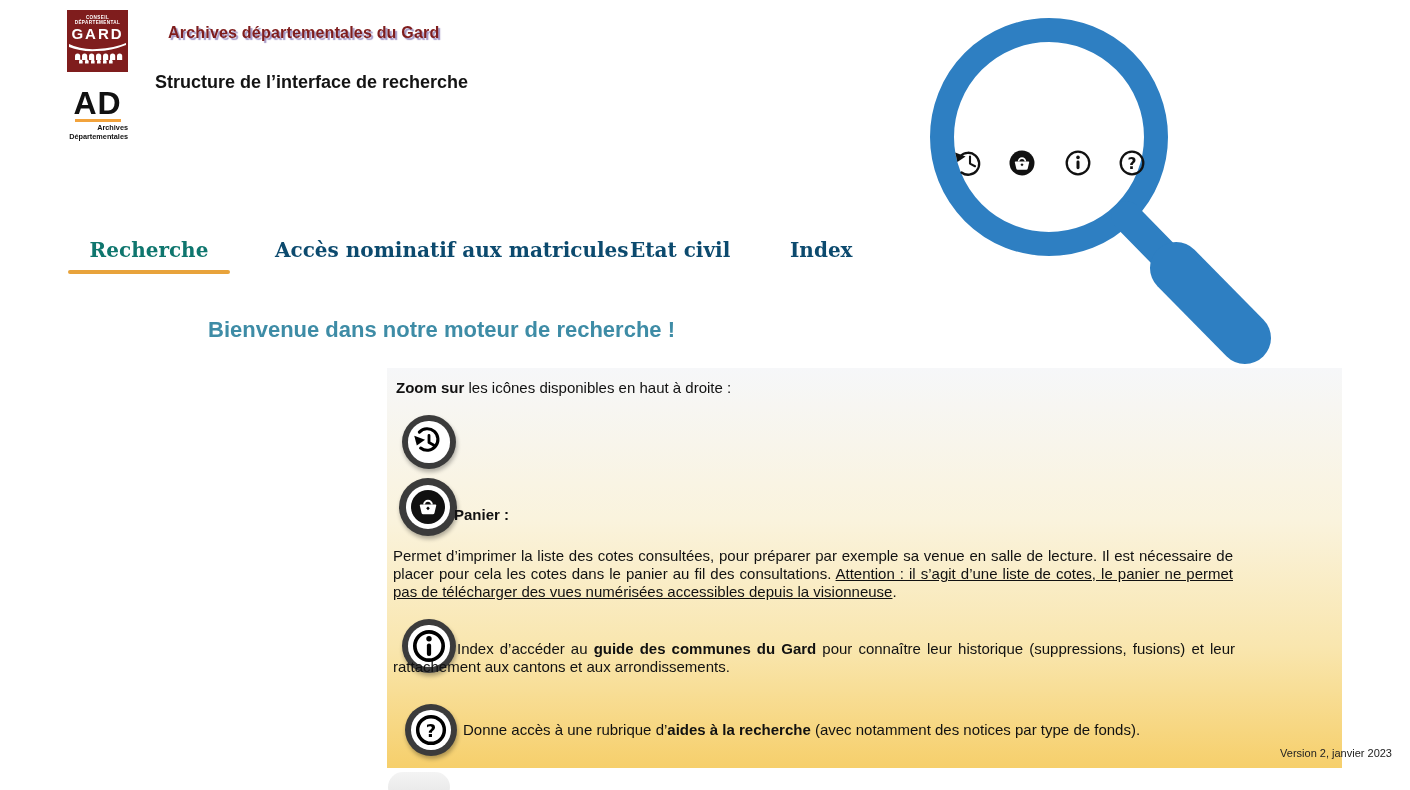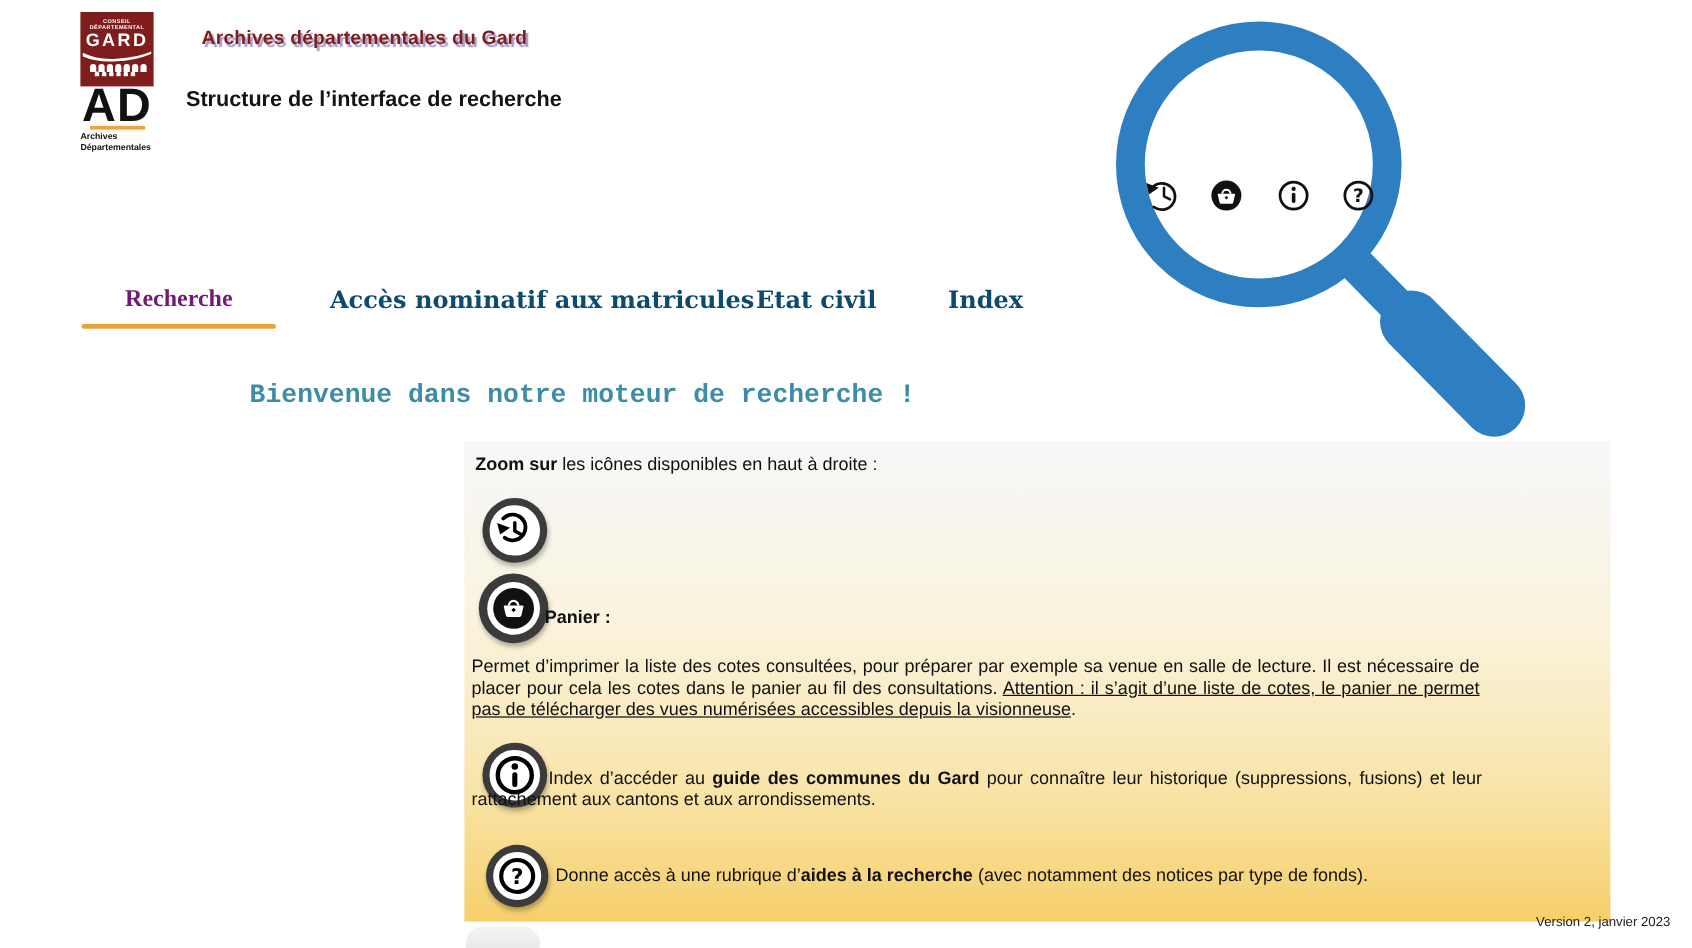--- a/index.html
+++ b/index.html
@@ -5,36 +5,36 @@
   * { margin:0; padding:0; box-sizing:border-box; }
   html,body { width:1410px; height:790px; overflow:hidden; background:#fff;
               font-family:"Liberation Sans", sans-serif; }
   .abs { position:absolute; }
 
   
   .logo { left:67px; top:10px; width:61px; }
   .logo-square { width:61px; height:62px; background:#7f1d1d; color:#fff; text-align:center; padding-top:5px; }
   .logo-council { font-size:4.6px; font-weight:bold; letter-spacing:.4px; line-height:5.4px; }
   .logo-gard { font-size:15px; font-weight:bold; letter-spacing:2px; line-height:16px; }
-  .logo-ad { font-size:39px; font-weight:900; text-align:center; color:#111; line-height:30px; margin-top:2px; letter-spacing:1px;}
+  .logo-ad { font-size:32px; font-weight:900; text-align:center; color:#111; line-height:30px; margin-top:16px; letter-spacing:1px;}
   .logo-rule { width:46px; height:3px; background:#F2A33C; margin:1px auto 2px auto; }
-  .logo-caption { font-size:7.3px; font-weight:bold; color:#111; text-align:left; line-height:8.5px; }
+  .logo-caption { font-size:7.3px; font-weight:bold; color:#111; text-align:right; line-height:8.5px; }
 
   
   .main-title { left:168px; top:24px; font-size:16px; font-weight:bold; color:#7f1d1d;
                 text-shadow:2px 2px 1px rgba(86,62,146,.55); letter-spacing:.2px; }
   .subtitle { left:155px; top:72px; font-size:18px; font-weight:bold; color:#141414; }
 
   
   .tab { position:absolute; top:238px; font-family:"DejaVu Serif", serif; font-weight:bold;
          font-size:20px; color:#0c4a6e; cursor:pointer; white-space:nowrap; }
-  .tab.active { color:#701a75;font-family:Liberation Serif, serif; }
+  .tab.active { color:#0f766e; }
   .tab-underline { left:68px; top:270px; width:162px; height:4px; background:#E8A33B; border-radius:2px; }
 
-  .welcome { left:208px; top:317px; font-family:Liberation Mono, monospace; font-weight:bold;
+  .welcome { left:208px; top:317px; font-family:Liberation Sans, sans-serif; font-weight:bold;
              font-size:22px; color:#3E8CA6; }
 
   
   .infobox { left:387px; top:368px; width:955px; height:400px;
              background:linear-gradient(180deg,#F6F7F9 0%, #FAF3DD 38%, #F9E6AE 70%, #F6CF6B 100%); }
   .infobox .txt { position:absolute; font-size:15px; color:#111; }
   .seg-b { font-weight:bold; }
   .seg-u { text-decoration:underline; }
   .para { text-align:justify; line-height:18px; }
 
@@ -43,21 +43,21 @@
            display:flex; align-items:center; justify-content:center;
            box-shadow:1px 3px 4px rgba(0,0,0,.3); }
   .badge-in { width:76%; height:76%; background:#fff; border-radius:50%;
               display:flex; align-items:center; justify-content:center; }
   .badge-core { width:78%; height:78%; background:#111; border-radius:50%;
                 display:flex; align-items:center; justify-content:center; }
 
   .gray-pill { left:388px; top:772px; width:62px; height:30px; border-radius:16px;
                background:linear-gradient(180deg,#f4f4f4,#e4e4e4); }
 
-  .version { right:18px; top:747px; font-size:11px; color:#222;margin-top:16px; }
+  .version { right:18px; top:747px; font-size:11px; color:#222; }
 </style>
 </head>
 <body>
 
 <div class="abs logo">
   <div class="logo-square">
     <div class="logo-council">
       <div>CONSEIL</div>
       <div>DÉPARTEMENTAL</div>
     </div>

